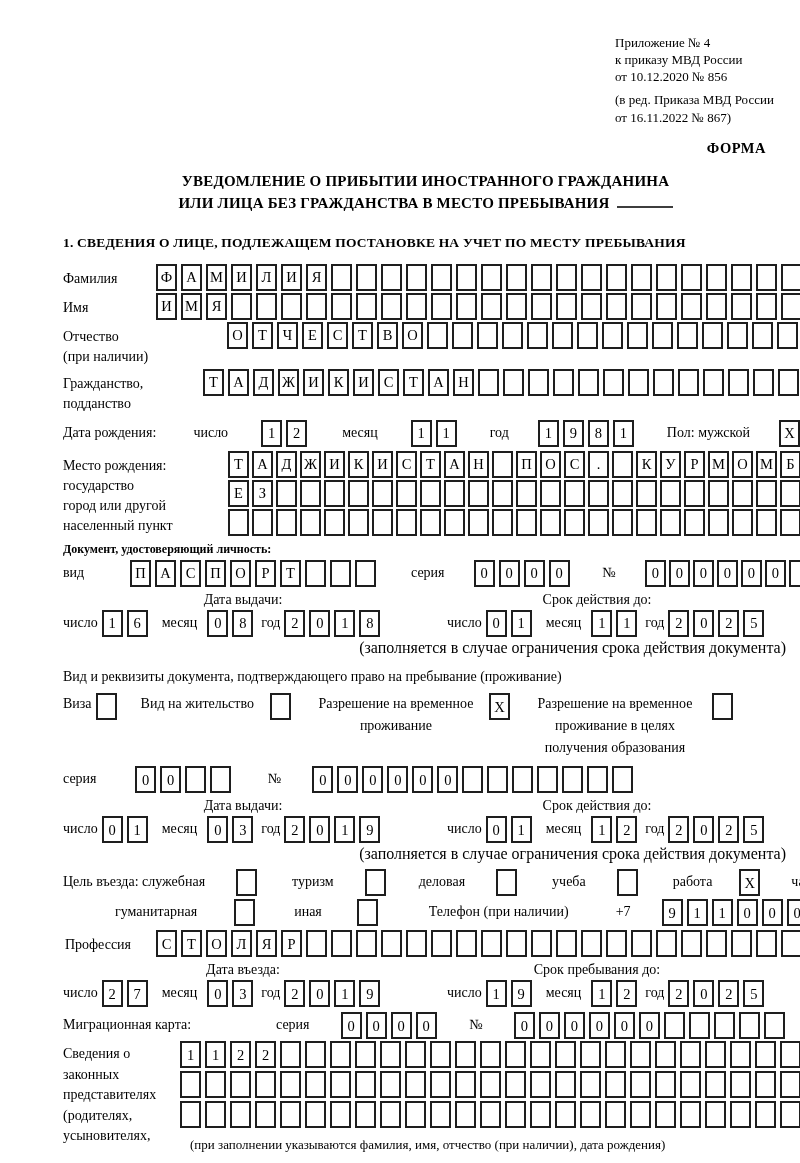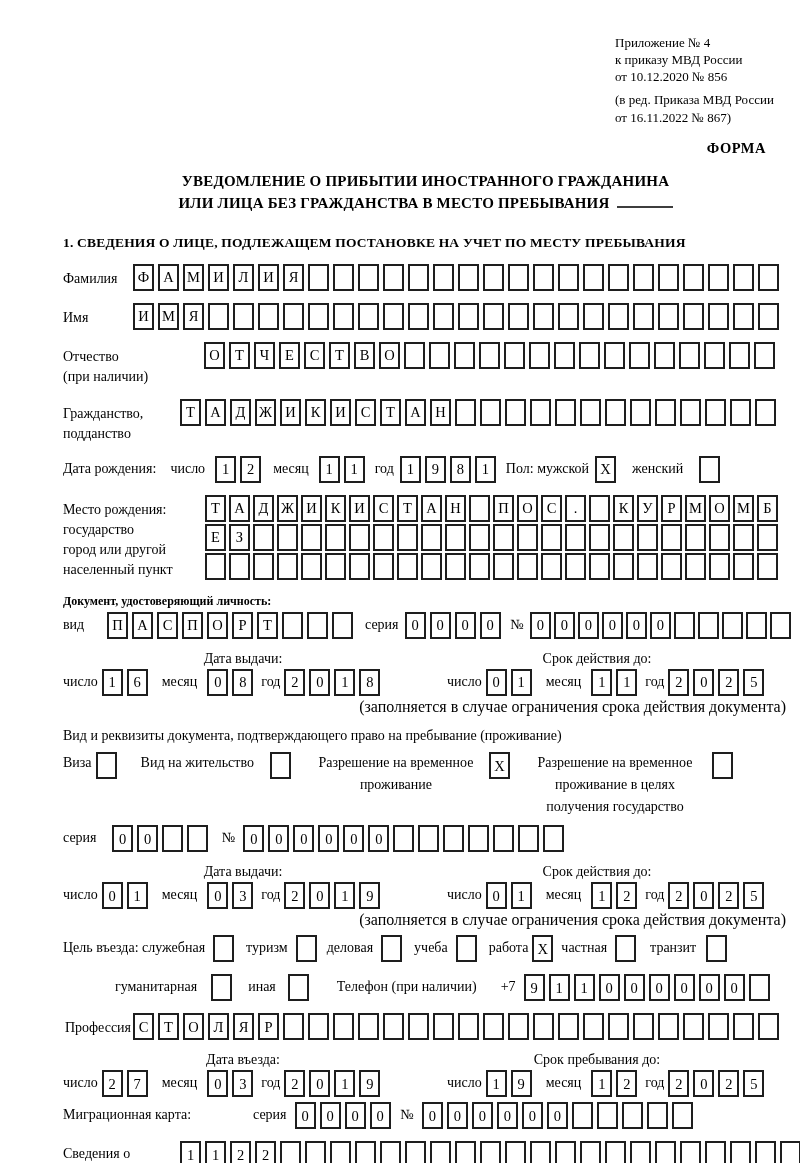--- a/index.html
+++ b/index.html
@@ -9,21 +9,21 @@
     background:#fff; color:#000; overflow:hidden;
     padding:34px 12px 0 63px; font-size:14px;
   }
   .appendix { margin-left:552px; font-size:13px; line-height:1.32; }
   .appendix-note { margin-top:6px; }
   .forma { font-weight:bold; text-align:right; padding-right:22px; margin-top:14px; font-size:14.5px; letter-spacing:.5px; }
   .title { text-align:center; font-weight:bold; font-size:15px; margin-top:13px; line-height:1.5; letter-spacing:.2px; }
   .blankline { display:inline-block; width:56px; height:13px; border-bottom:2.5px solid #3d3d3d; margin-left:7px; }
   .section { font-weight:bold; font-size:13.5px; margin-top:20px; margin-bottom:13px; letter-spacing:.2px; white-space:nowrap; }
 
-  .row { display:flex; align-items:flex-start; margin-bottom:12px; }
+  .row { display:flex; align-items:flex-start; margin-bottom:2px;gap:23px; }
   .flabel { flex:none; padding-top:5px; line-height:20px; }
   .w70  { width:70px; }
   .w117 { width:117px; }
   .w141 { width:141px; }
   .w142 { width:142px; }
   .lbl { flex:none; padding-top:5px; }
   .boxes { display:flex; flex:none; }
   .cell {
     flex:none; width:21px; height:27px; border:2px solid #1e1e1e;
     margin-right:4px; display:flex; align-items:center; justify-content:center;
@@ -417,21 +417,21 @@
         <span class="cell"></span>
       </span>
     <span class="cbt ml20">Вид на жительство</span>
     <span class="boxes ml16">
         <span class="cell"></span>
       </span>
     <span class="wrapblock w170 ml16">Разрешение на временное проживание</span>
     <span class="boxes ml8">
         <span class="cell">X</span>
       </span>
-    <span class="wrapblock w178 ml12">Разрешение на временное проживание в целях получения государство</span>
+    <span class="wrapblock w178 ml12">Разрешение на временное проживание в целях получения образования</span>
     <span class="boxes ml8">
         <span class="cell"></span>
       </span>
   </div>
 
   <div class="row">
     <span class="lbl" style="width:43px;">серия</span>
     <span class="boxes ml6">
         <span class="cell">0</span>
         <span class="cell">0</span>

